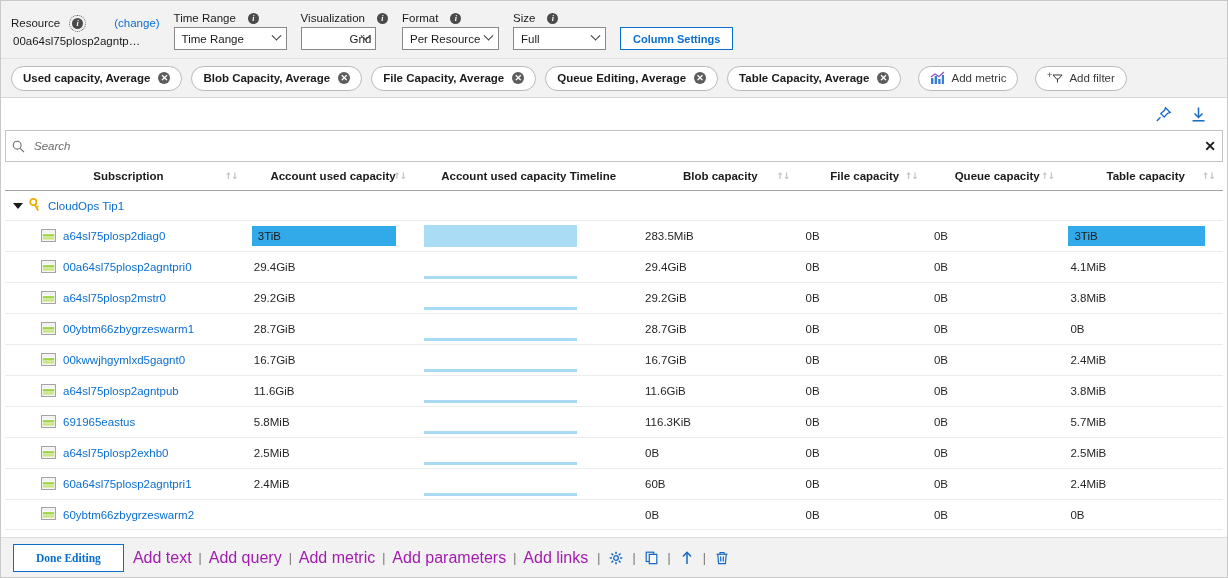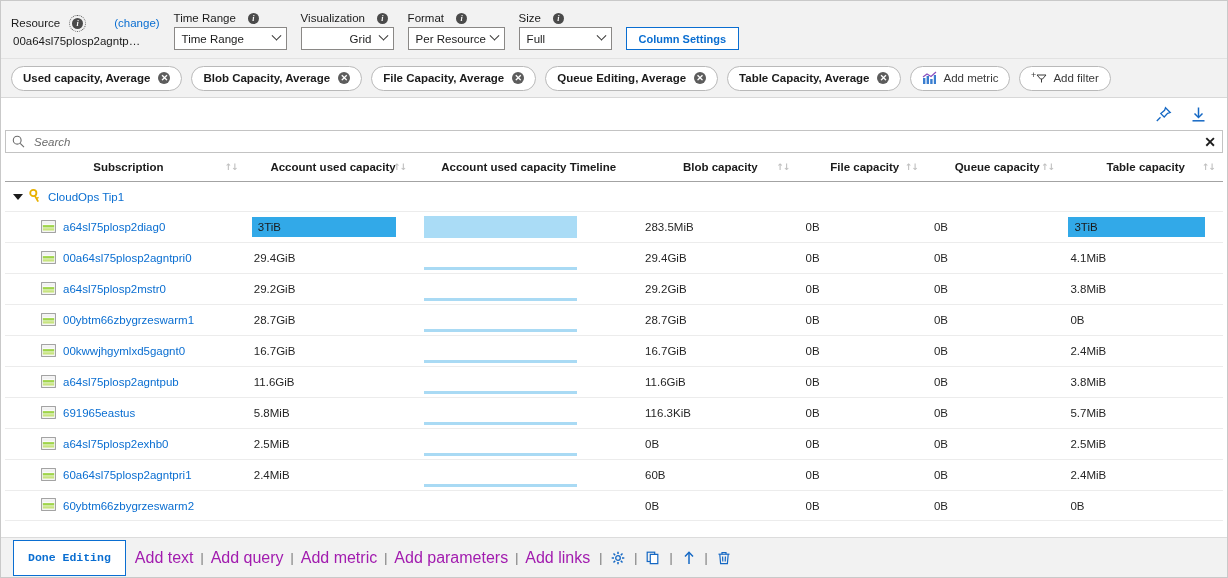--- a/index.html
+++ b/index.html
@@ -78,21 +78,21 @@
   }
   .ddl .chev {
     position: absolute;
     right: 6px;
     width: 7px; height: 7px;
     border-right: 1.3px solid #323130;
     border-bottom: 1.3px solid #323130;
     transform: rotate(45deg) translate(-2px,-2px);
   }
   .ddl.w-time { width: 113px; }
-  .ddl.w-vis  { width: 93px; padding-left: 48px; }
+  .ddl.w-vis  { width: 75px; padding-left: 48px; }
   .ddl.w-fmt  { width: 97px; }
   .ddl.w-size { width: 93px; }
   .col-settings-btn {
     height: 23px;
     border: 1px solid #0a6ed1;
     background: #ffffff;
     color: #0a6ed1;
     font-size: 11px;
     font-weight: bold;
     padding: 0 12px;
@@ -100,21 +100,21 @@
     font-family: "Liberation Sans", sans-serif;
   }
 
   
   .chips-bar {
     background: #f2f2f2;
     border-bottom: 1px solid #d8d8d8;
     padding: 7px 10px;
     display: flex;
     align-items: center;
-    gap: 9px;
+    gap: 17px;
     height: 39px;
     flex: 0 0 auto;
   }
   .chip {
     display: flex;
     align-items: center;
     gap: 8px;
     height: 25px;
     padding: 0 11px;
     border: 1px solid #b9b9b9;
@@ -147,21 +147,21 @@
     align-items: center;
     justify-content: flex-end;
     gap: 18px;
     padding-right: 20px;
     background: #ffffff;
   }
   .tool-ico { cursor: pointer; display: inline-flex; }
 
   
   .search-row {
-    height: 23px;
+    height: 32px;
     margin: 0 4px;
     border: 1px solid #c3c3c3;
     display: flex;
     align-items: center;
     padding: 0 6px;
     flex: 0 0 auto;
     background: #fff;
   }
   .search-row .s-ico { margin-right: 7px; display: inline-flex; }
   .search-input {
@@ -263,29 +263,29 @@
     flex: 0 0 auto;
     height: 40px;
     background: #f2f2f2;
     border-top: 1px solid #dcdcdc;
     display: flex;
     align-items: center;
     gap: 9px;
     padding: 0 12px;
   }
   .done-btn {
-    height: 36px;
+    height: 28px;
     border: 1px solid #0a6ed1;
     background: #ffffff;
     color: #0a6ed1;
     font-size: 11.5px;
     font-weight: bold;
-    padding: 0 14px;
+    padding: 0 22px;
     cursor: pointer;
-    font-family: Liberation Mono, monospace;
+    font-family: Liberation Serif, serif;
   }
   .blink {
     color: #a21caf;
     font-size: 16px;
     cursor: pointer;
     text-decoration: none;
   }
   .sep { color: #6e6e6e; font-size: 12px; }
   .bico { cursor: pointer; display: inline-flex; align-items: center; }
 </style>

